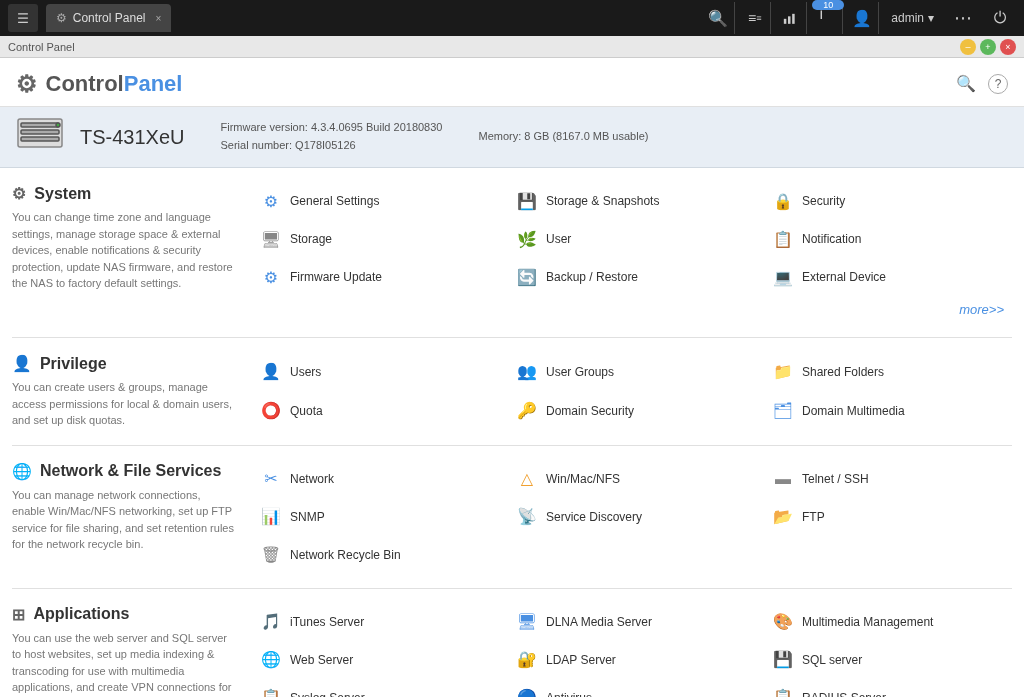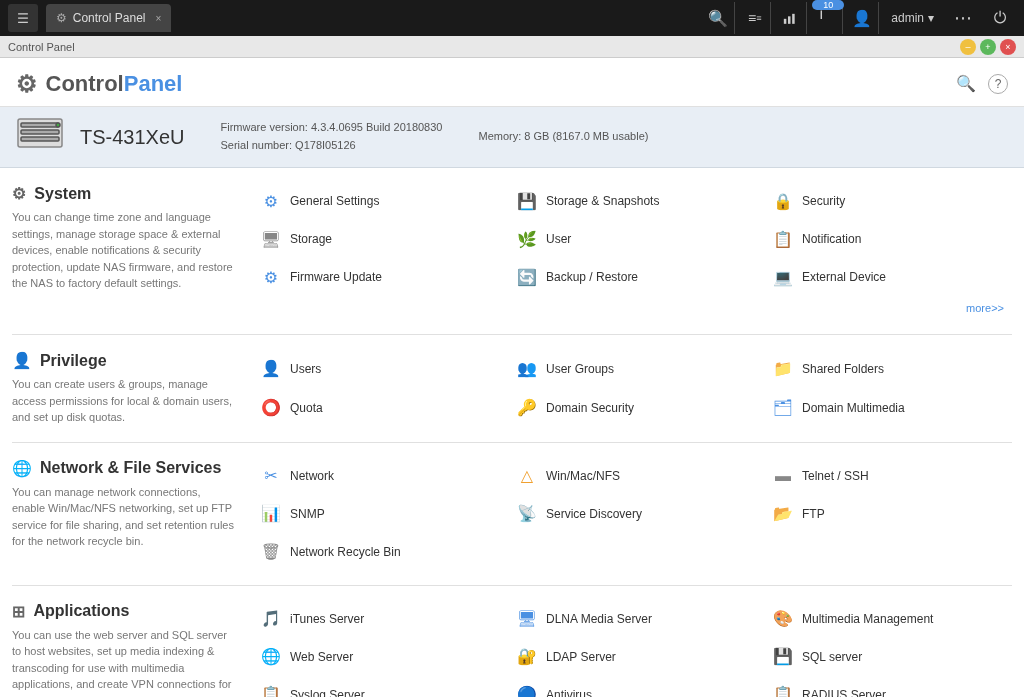--- a/index.html
+++ b/index.html
@@ -167,24 +167,25 @@
     }
     .menu-item-icon {
       width: 22px; height: 22px;
       display: flex; align-items: center; justify-content: center;
       font-size: 16px;
       flex-shrink: 0;
     }
     .more-link {
       text-align: right;
       color: #4a90e2;
-      font-size: 11px;
+      font-size: 13px;
       cursor: pointer;
       padding: 4px 8px;
       grid-column: 3;
+      font-style: italic;
     }
 
     
     .cp-content::-webkit-scrollbar { width: 6px; }
     .cp-content::-webkit-scrollbar-track { background: #f0f0f0; }
     .cp-content::-webkit-scrollbar-thumb { background: #bbb; border-radius: 3px; }
   </style>
 </head>
 <body>
 

